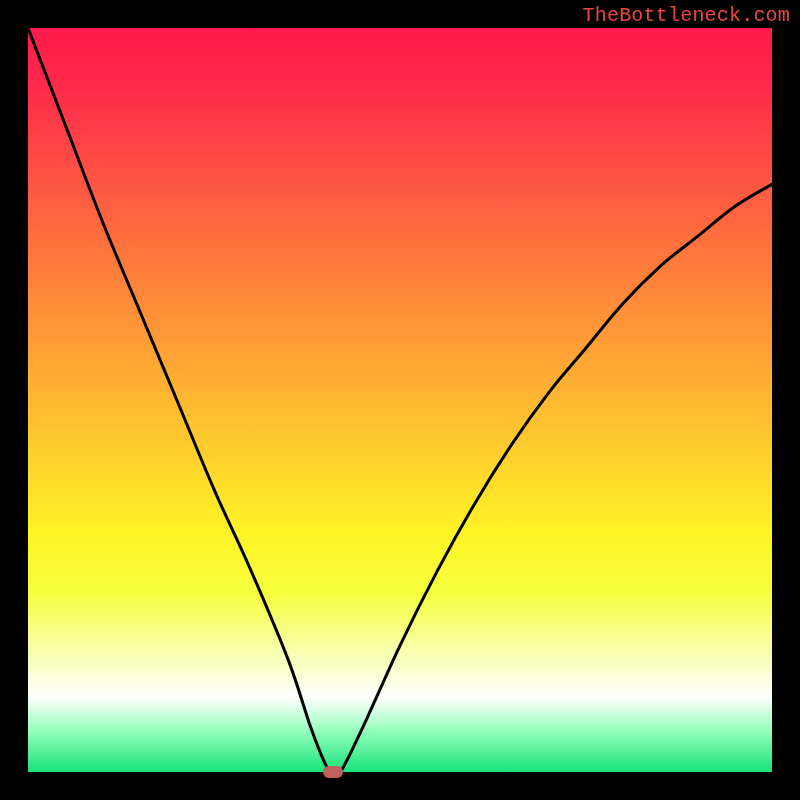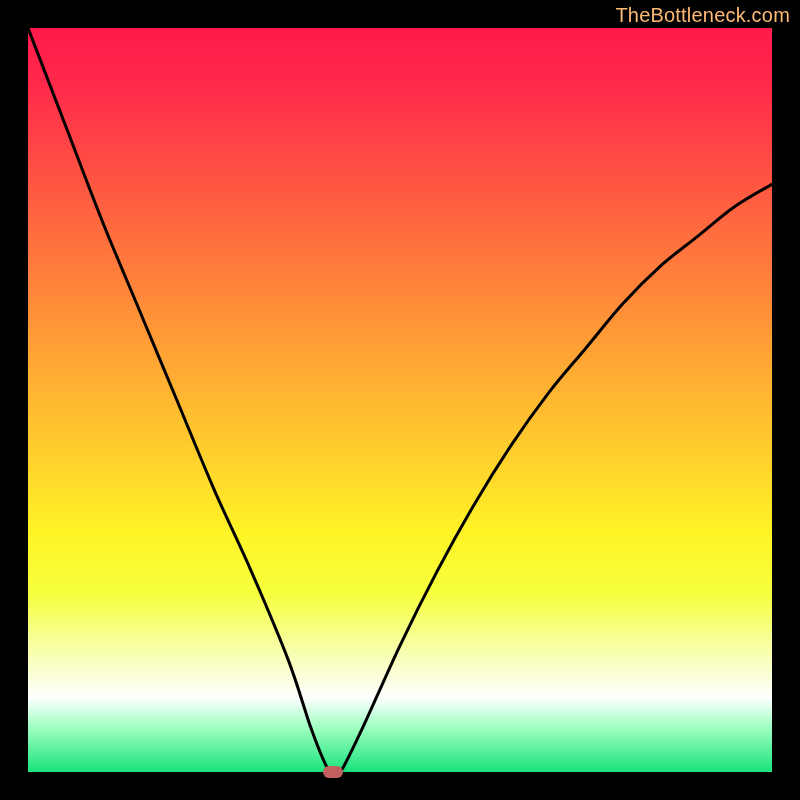--- a/index.html
+++ b/index.html
@@ -37,25 +37,26 @@
       #f8ffb0 84%,
       #ffffff 90%,
       #9fffc2 94%,
       #18e37a 100%
     );
   }
   .watermark {
     position: absolute;
     top: 4px;
     right: 10px;
-    color: #fdba74;
+    color: #ef4444;
     font-size: 20px;
     font-weight: 500;
     letter-spacing: 0.2px;
     user-select: none;
+    font-family: Liberation Mono, monospace;
   }
   svg.curve {
     position: absolute;
     left: 0;
     top: 0;
     width: 744px;
     height: 744px;
   }
   .marker {
     position: absolute;

